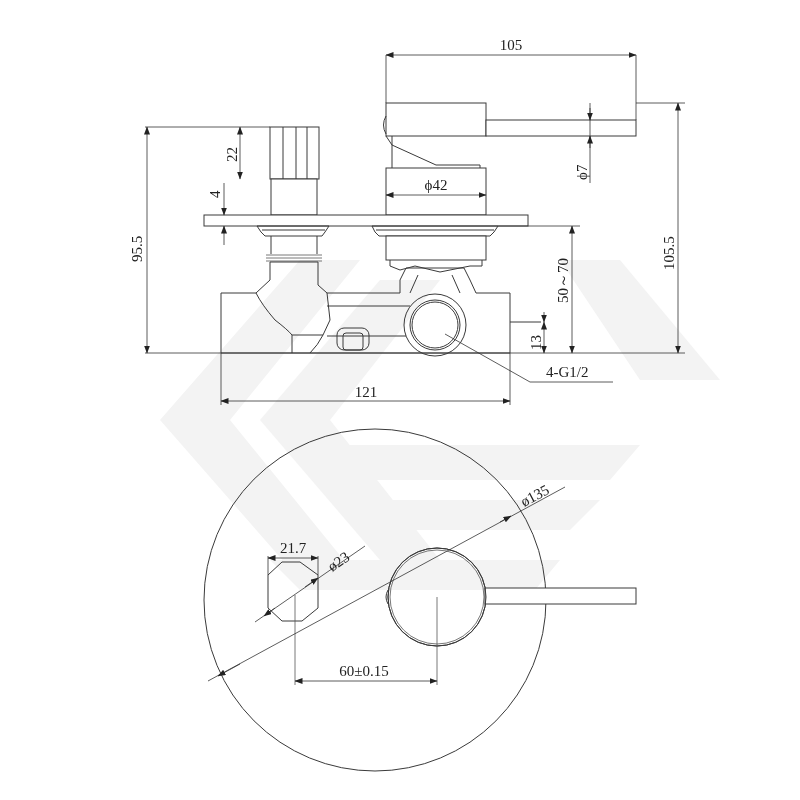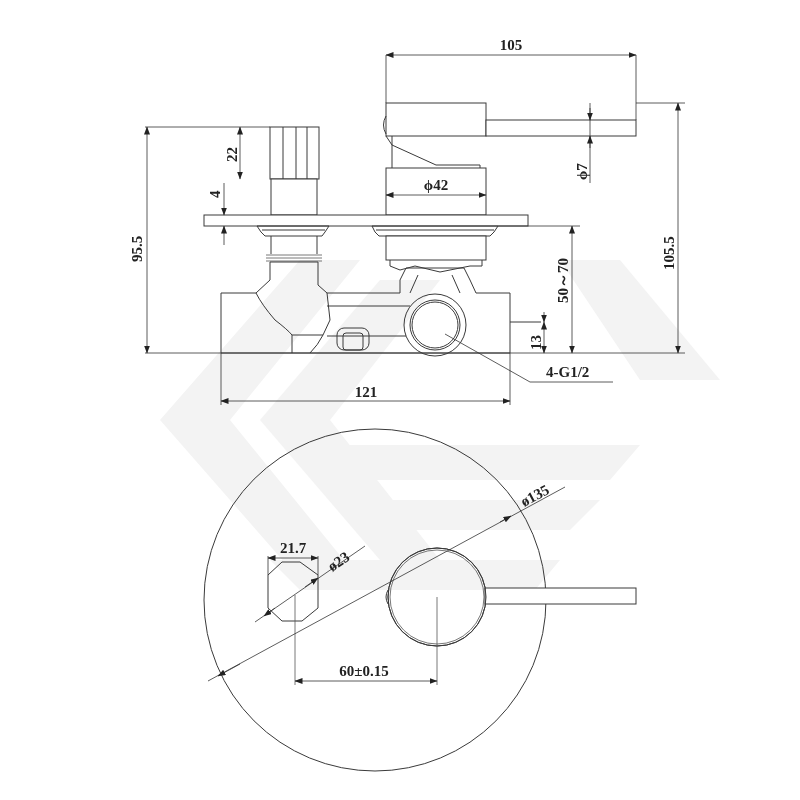--- a/index.html
+++ b/index.html
@@ -1,17 +1,17 @@
 <!DOCTYPE html>
 <html><head>
   <meta charset="utf-8">
   <style>
     html, body { margin: 0; padding: 0; background: #ffffff; }
     body { width: 800px; height: 800px; overflow: hidden; }
-    #canvas { position: relative; width: 684px; height: 800px; font-weight: bold; }
+    #canvas { position: relative; width: 684px; height: 800px; }
     svg { position: absolute; left: 0; top: 0; }
     .ln { stroke: #3a3a3a; stroke-width: 1; fill: none; }
     .thin { stroke: #555; stroke-width: 0.8; fill: none; }
     .dim { stroke: #333; stroke-width: 0.8; fill: none; }
     .solid { stroke: #3a3a3a; stroke-width: 1; fill: #fff; }
     .wm { fill: #f3f3f3; }
     .lbl { font-family: "Liberation Serif", "DejaVu Serif", serif; font-size: 15px; fill: #222; }
   </style>
 </head>
 <body>

